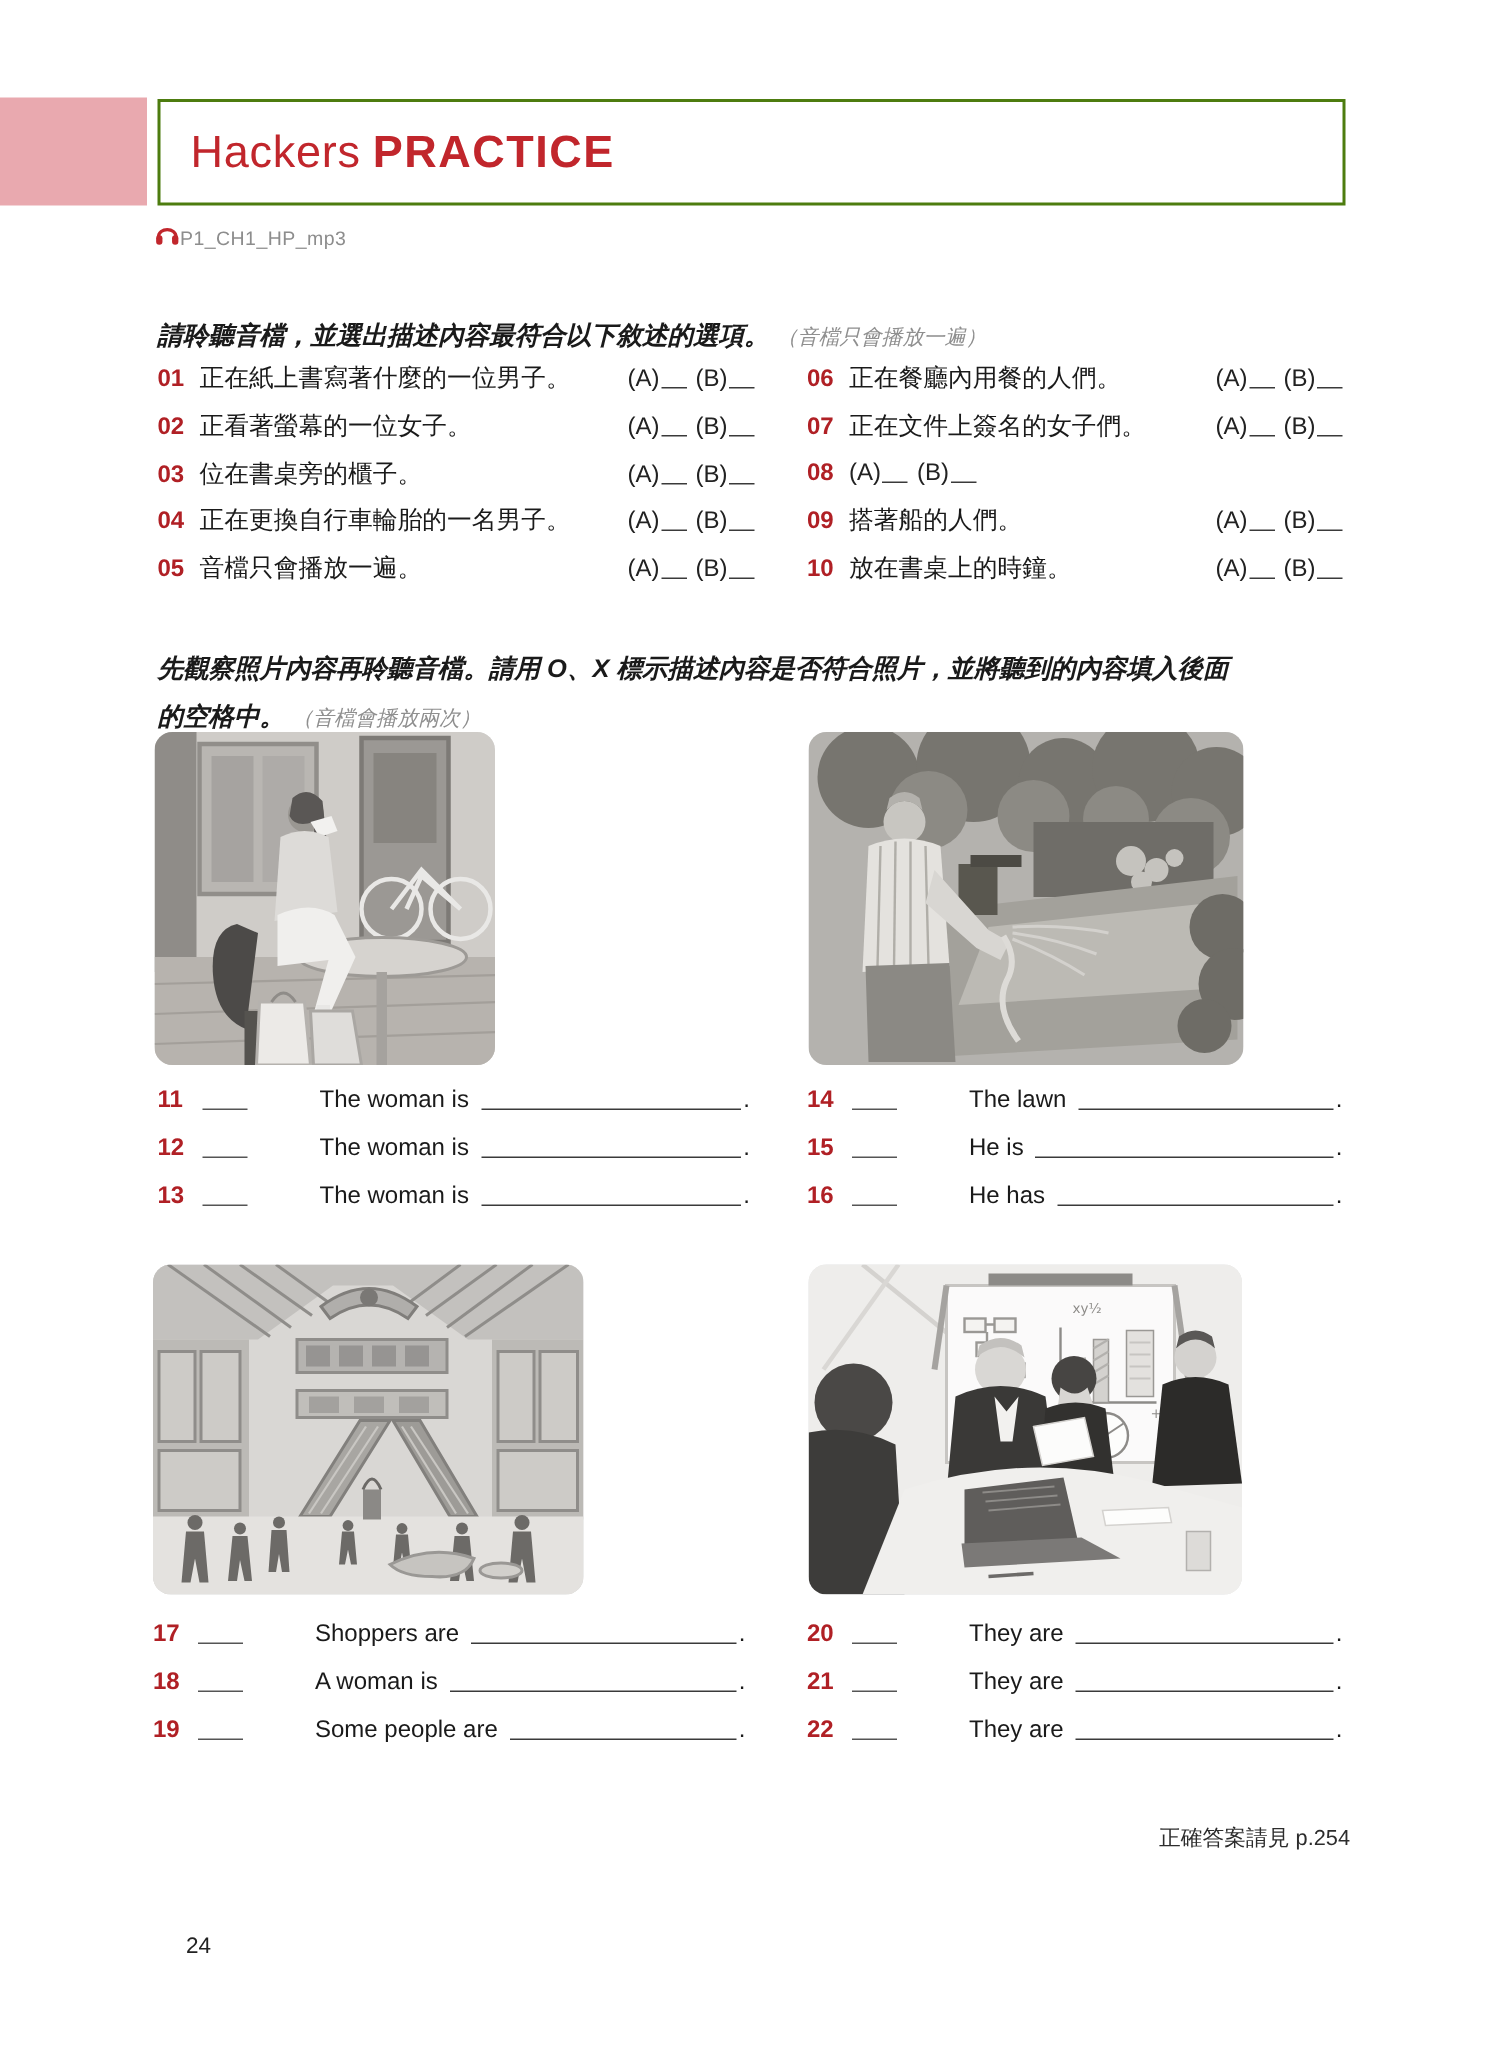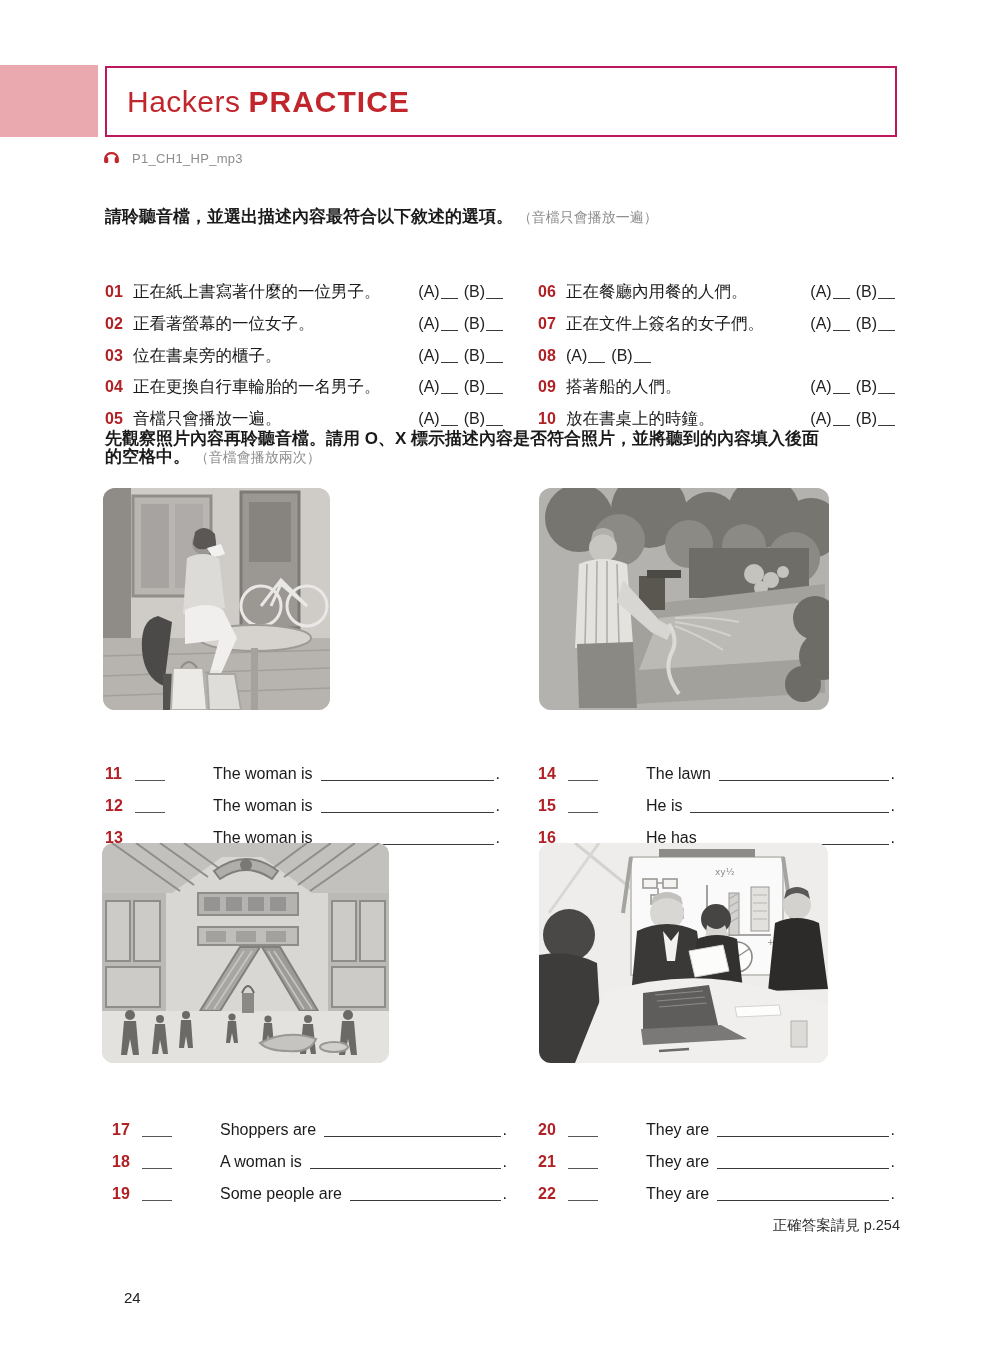--- a/index.html
+++ b/index.html
@@ -1,60 +1,60 @@
 <!DOCTYPE html>
 <html><head>
 <meta charset="utf-8">
 <style>
   html,body{margin:0;padding:0;background:#fff;}
   .page{position:relative;width:1000px;height:1366px;background:#ffffff;overflow:hidden;
         font-family:"Liberation Sans","DejaVu Sans",sans-serif;color:#1a1a1a;}
 
   
   .pink-block{position:absolute;left:0;top:65px;width:98px;height:72px;background:#e9a9af;}
-  .title-box{position:absolute;left:105px;top:66px;width:768px;height:67px;border:2px solid #be185d;
+  .title-box{position:absolute;left:105px;top:66px;width:768px;height:67px;border:2px solid #4d7c0f;
              display:flex;align-items:center;padding-left:20px;}
   .title{font-size:30px;color:#c1262c;letter-spacing:.5px;white-space:nowrap;}
   .title .t-bold{font-weight:bold;margin-left:8px;letter-spacing:1px;}
 
-  .audio{position:absolute;left:103px;top:148px;display:flex;align-items:center;gap:12px;}
+  .audio{position:absolute;left:103px;top:148px;display:flex;align-items:center;gap:0;}
   .audio-text{font-size:13px;color:#8d8d8d;letter-spacing:.3px;}
 
   
-  .instr{position:absolute;left:105px;width:800px;font-size:17px;font-weight:700;line-height:18px;white-space:nowrap;}
+  .instr{position:absolute;left:105px;width:800px;font-size:17px;font-weight:700;line-height:32px;white-space:nowrap;font-style:italic;}
   .instr1{top:208px;}
   .instr2{top:430px;white-space:normal;}
   .note{font-weight:400;color:#8f8f8f;font-size:14px;}
 
   
   .p1-col{position:absolute;top:236px;}
   .p1-left{left:105px;width:398px;}
   .p1-right{left:538px;width:357px;}
   .prow{display:flex;align-items:baseline;height:31.75px;line-height:31.75px;white-space:nowrap;}
-  .num{color:#b02025;font-weight:bold;font-size:16px;flex:none;width:28px;margin-top:40px;}
+  .num{color:#b02025;font-weight:bold;font-size:16px;flex:none;width:28px;}
   .zh{font-size:16.5px;flex:1;font-family:Liberation Serif, serif;}
   .ab{flex:none;display:flex;align-items:baseline;font-size:16px;color:#222;}
   .ab-blank{display:inline-block;width:17px;height:10px;border-bottom:1.6px solid #3a3a3a;
             transform:translateY(2px);margin-right:6px;}
   .ab-blank:last-child{margin-right:0;}
   .ab .lbl{margin-right:1px;}
 
   
   .photo{position:absolute;border-radius:12px;overflow:hidden;background:#e5e5e5;}
   .photo svg{display:block;}
   .ph1{left:103px;top:488px;width:227px;height:222px;}
   .ph2{left:539px;top:488px;width:290px;height:222px;}
   .ph3{left:102px;top:843px;width:287px;height:220px;}
   .ph4{left:539px;top:843px;width:289px;height:220px;}
 
   
   .p2-col{position:absolute;}
   .p2-lt{left:105px;top:718px;width:395px;}
   .p2-rt{left:538px;top:718px;width:357px;}
-  .p2-lb{left:112px;top:1074px;width:395px;}
+  .p2-lb{left:102px;top:1074px;width:395px;}
   .p2-rb{left:538px;top:1074px;width:357px;}
   .frow{display:flex;align-items:baseline;height:31.75px;line-height:31.75px;white-space:nowrap;font-size:16px;justify-content:center;}
   .oxblank{display:inline-block;flex:none;width:30px;height:10px;border-bottom:1.6px solid #555;
            transform:translateY(2px);margin:0 10px 0 2px;}
   .prefix{flex:none;margin-right:8px;margin-left:38px;}
   .lblank{flex:1;height:10px;border-bottom:1.5px solid #3a3a3a;transform:translateY(2px);}
   .dot{flex:none;margin-left:2px;}
 
   
   .answer-note{position:absolute;right:100px;top:1216px;font-size:14.5px;color:#2c2c2c;}

